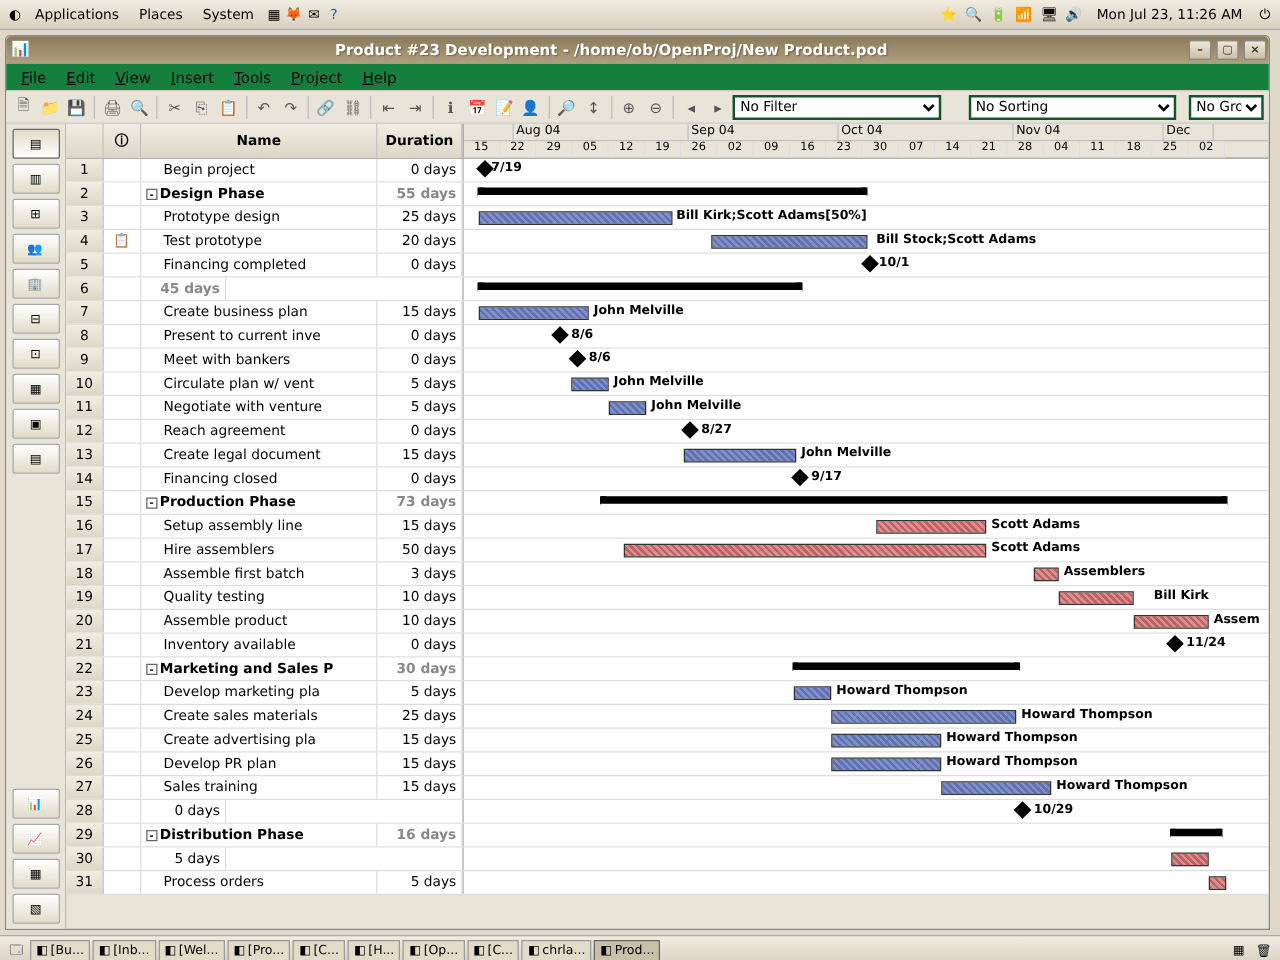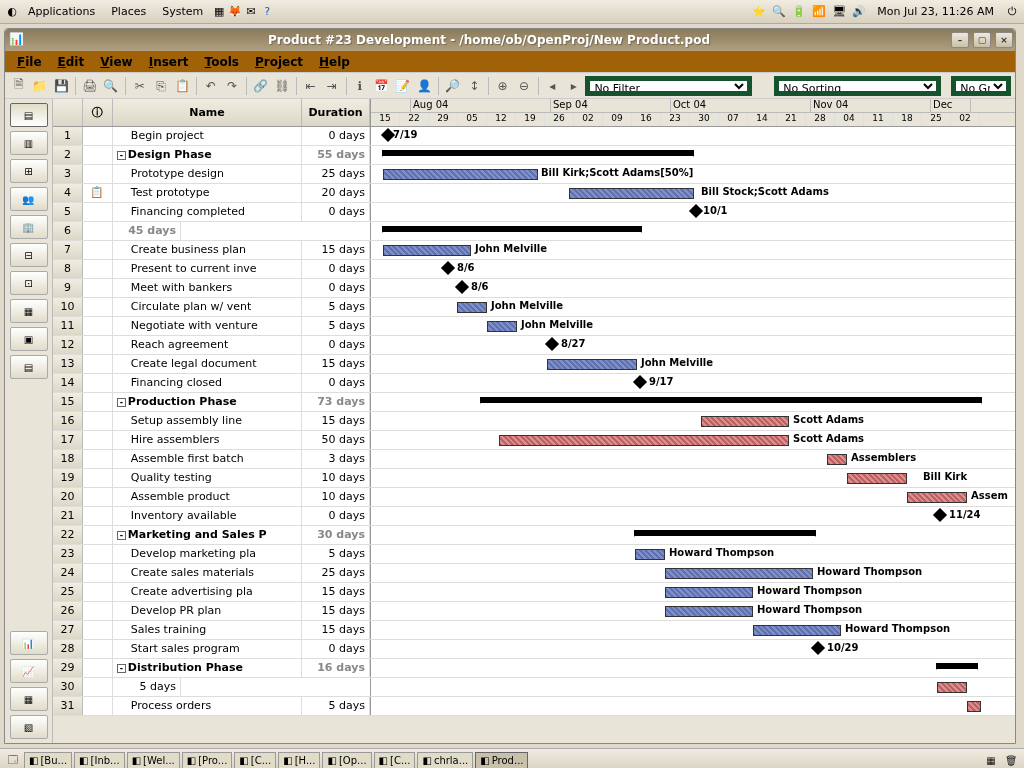--- a/index.html
+++ b/index.html
@@ -12,28 +12,28 @@
 .gnome-panel .tray-icon { width: 16px; height: 16px; display: inline-flex; align-items: center; justify-content: center; }
 .gnome-panel .clock { padding: 0 6px; }
 
 
 .app-window { position: relative; margin: 4px; width: 1012px; height: 716px; background: #e8e4d8; border: 1px solid #888; border-radius: 4px 4px 0 0; display: flex; flex-direction: column; }
 .titlebar { height: 22px; background: linear-gradient(#8a7a5a, #b0a080); border-radius: 4px 4px 0 0; display: flex; align-items: center; color: #fff; font-weight: bold; font-size: 12px; }
 .titlebar .app-icon { width: 16px; height: 16px; margin: 0 4px; }
 .titlebar .title { flex: 1; text-align: center; text-shadow: 1px 1px 1px rgba(0,0,0,0.3); }
 .titlebar .win-btn { width: 18px; height: 16px; margin: 0 2px; background: linear-gradient(#f0e8d8, #c8c0a8); border: 1px solid #888; border-radius: 2px; display: flex; align-items: center; justify-content: center; font-size: 9px; cursor: pointer; color: #333; }
 
-.menubar { height: 22px; background: #a16207; border-bottom: 1px solid #ccc; display: flex; align-items: center; padding: 0 4px; font-size: 12px; font-weight: bold; }
+.menubar { height: 22px; background: #15803d; border-bottom: 1px solid #ccc; display: flex; align-items: center; padding: 0 4px; font-size: 12px; }
 .menubar .menu-item { padding: 0 8px; cursor: pointer; }
 .menubar .menu-item u { text-decoration: underline; }
 
 .toolbar { height: 26px; background: #e8e4d8; border-bottom: 1px solid #ccc; display: flex; align-items: center; padding: 0 4px; gap: 2px; }
 .toolbar .tb-btn { width: 22px; height: 20px; border: 1px solid transparent; display: flex; align-items: center; justify-content: center; cursor: pointer; font-size: 12px; color: #555; }
 .toolbar .tb-sep { width: 1px; height: 18px; background: #bbb; margin: 0 2px; }
-.toolbar select { height: 20px; font-size: 11px; border: 5px solid #14532d; background: #fff; }
+.toolbar select { height: 20px; font-size: 11px; border: 2px solid #14532d; background: #fff; }
 
 .main-area { flex: 1; display: flex; overflow: hidden; }
 
 .left-toolbar { width: 48px; background: #e8e4d8; border-right: 1px solid #bbb; display: flex; flex-direction: column; align-items: center; padding: 4px 0; gap: 4px; }
 .left-toolbar .view-btn { width: 38px; height: 24px; border: 1px solid #aaa; background: linear-gradient(#fff, #e0dcc8); border-radius: 2px; cursor: pointer; display: flex; align-items: center; justify-content: center; font-size: 10px; }
 .left-toolbar .view-btn.active { background: linear-gradient(#e0dcc8, #fff); border-color: #666; }
 
 .content { flex: 1; display: flex; flex-direction: column; overflow: hidden; }
 .timeline-header { height: 28px; display: flex; border-bottom: 1px solid #999; }
 .table-header { width: 318px; display: flex; background: #e8e4d8; border-right: 1px solid #999; }
@@ -539,21 +539,20 @@
             </div>
             <div class="row-gantt">
               <div class="bar normal" style="left: 382px; width: 88px;"></div>
               <div class="bar-label" style="left: 474px;">Howard Thompson</div>
             </div>
           </div>
           <div class="row">
             <div class="row-table">
               <div class="cell cell-rownum">28</div>
               <div class="cell cell-indicator"></div>
-              <div class="cell cell-name"><span style="display: inline-block; width: 14px;"></span><span>Start sales program</span></div>
               <div class="cell cell-duration">0 days</div>
             </div>
             <div class="row-gantt">
               <div class="milestone" style="left: 442px;"></div>
               <div class="bar-label" style="left: 456px;">10/29</div>
             </div>
           </div>
           <div class="row">
             <div class="row-table">
               <div class="cell cell-rownum">29</div>

